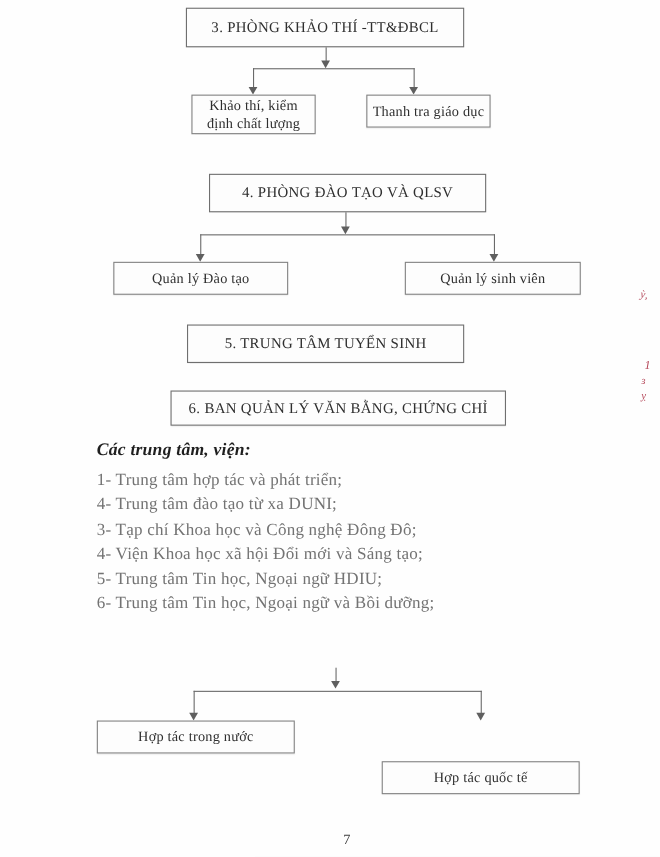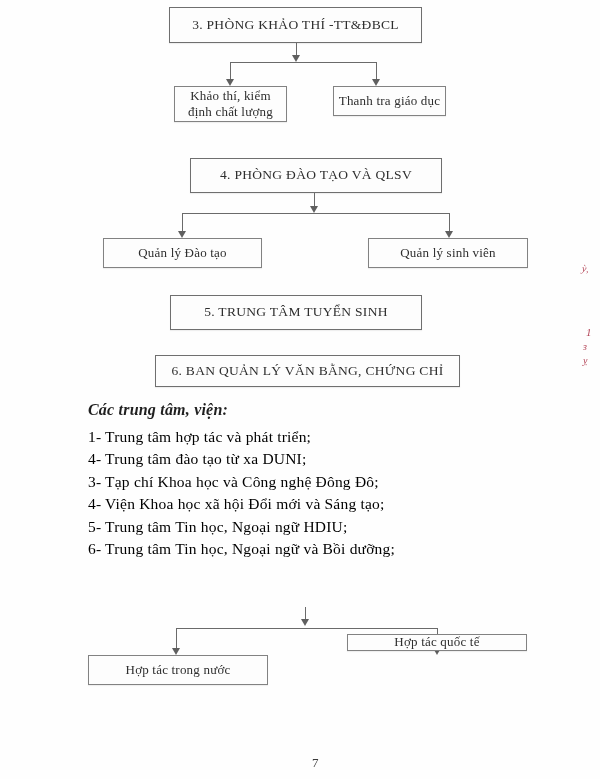--- a/index.html
+++ b/index.html
@@ -32,21 +32,21 @@
     position:absolute;width:0;height:0;
     border-left:4.5px solid transparent;
     border-right:4.5px solid transparent;
     border-top:7px solid #5f5f5f;
   }
   .heading{
     position:absolute;
     font-weight:bold;font-style:italic;
     font-size:16px;color:#1f1f1f;letter-spacing:.2px;
   }
-  .list{position:absolute;font-size:15.5px;color:#000000;}
+  .list{position:absolute;font-size:15.5px;color:#737373;}
   .list .li{height:22.4px;line-height:22.4px;white-space:nowrap;letter-spacing:.2px;}
   .pagenum{position:absolute;font-size:13px;color:#3a3a3a;}
   .redmark{position:absolute;color:#b5485a;font-size:10px;line-height:10px;font-style:italic;}
 </style>
 </head>
 <body>
 
 <div class="page">
 
   <div class="obox main" style="left:169px;top:7px;width:253px;height:36px;">
@@ -104,21 +104,21 @@
   <div class="vline" style="left:305px;top:607px;height:13px;"></div>
   <div class="arrow" style="left:300.5px;top:619px;"></div>
   <div class="hline" style="left:176px;top:628px;width:262px;"></div>
   <div class="vline" style="left:176px;top:628px;height:21px;"></div>
   <div class="arrow" style="left:171.5px;top:648px;"></div>
   <div class="vline" style="left:437px;top:628px;height:21px;"></div>
   <div class="arrow" style="left:432.5px;top:648px;"></div>
   <div class="obox child" style="left:88px;top:655px;width:180px;height:30px;align-items:center;">
     <span>Hợp tác trong nước</span>
   </div>
-  <div class="obox child" style="left:347px;top:634px;width:180px;height:17px;">
+  <div class="obox child" style="left:347px;top:692px;width:180px;height:30px;">
     <span>Hợp tác quốc tế</span>
   </div>
 
   <div class="redmark" style="left:582px;top:264px;transform:rotate(8deg);">ỳ,</div>
   <div class="redmark" style="left:586px;top:327px;font-size:11px;">1</div>
   <div class="redmark" style="left:583px;top:342px;">ɜ</div>
   <div class="redmark" style="left:583px;top:356px;">ỵ</div>
 
   <div class="pagenum" style="left:312px;top:755px;">7</div>
 

